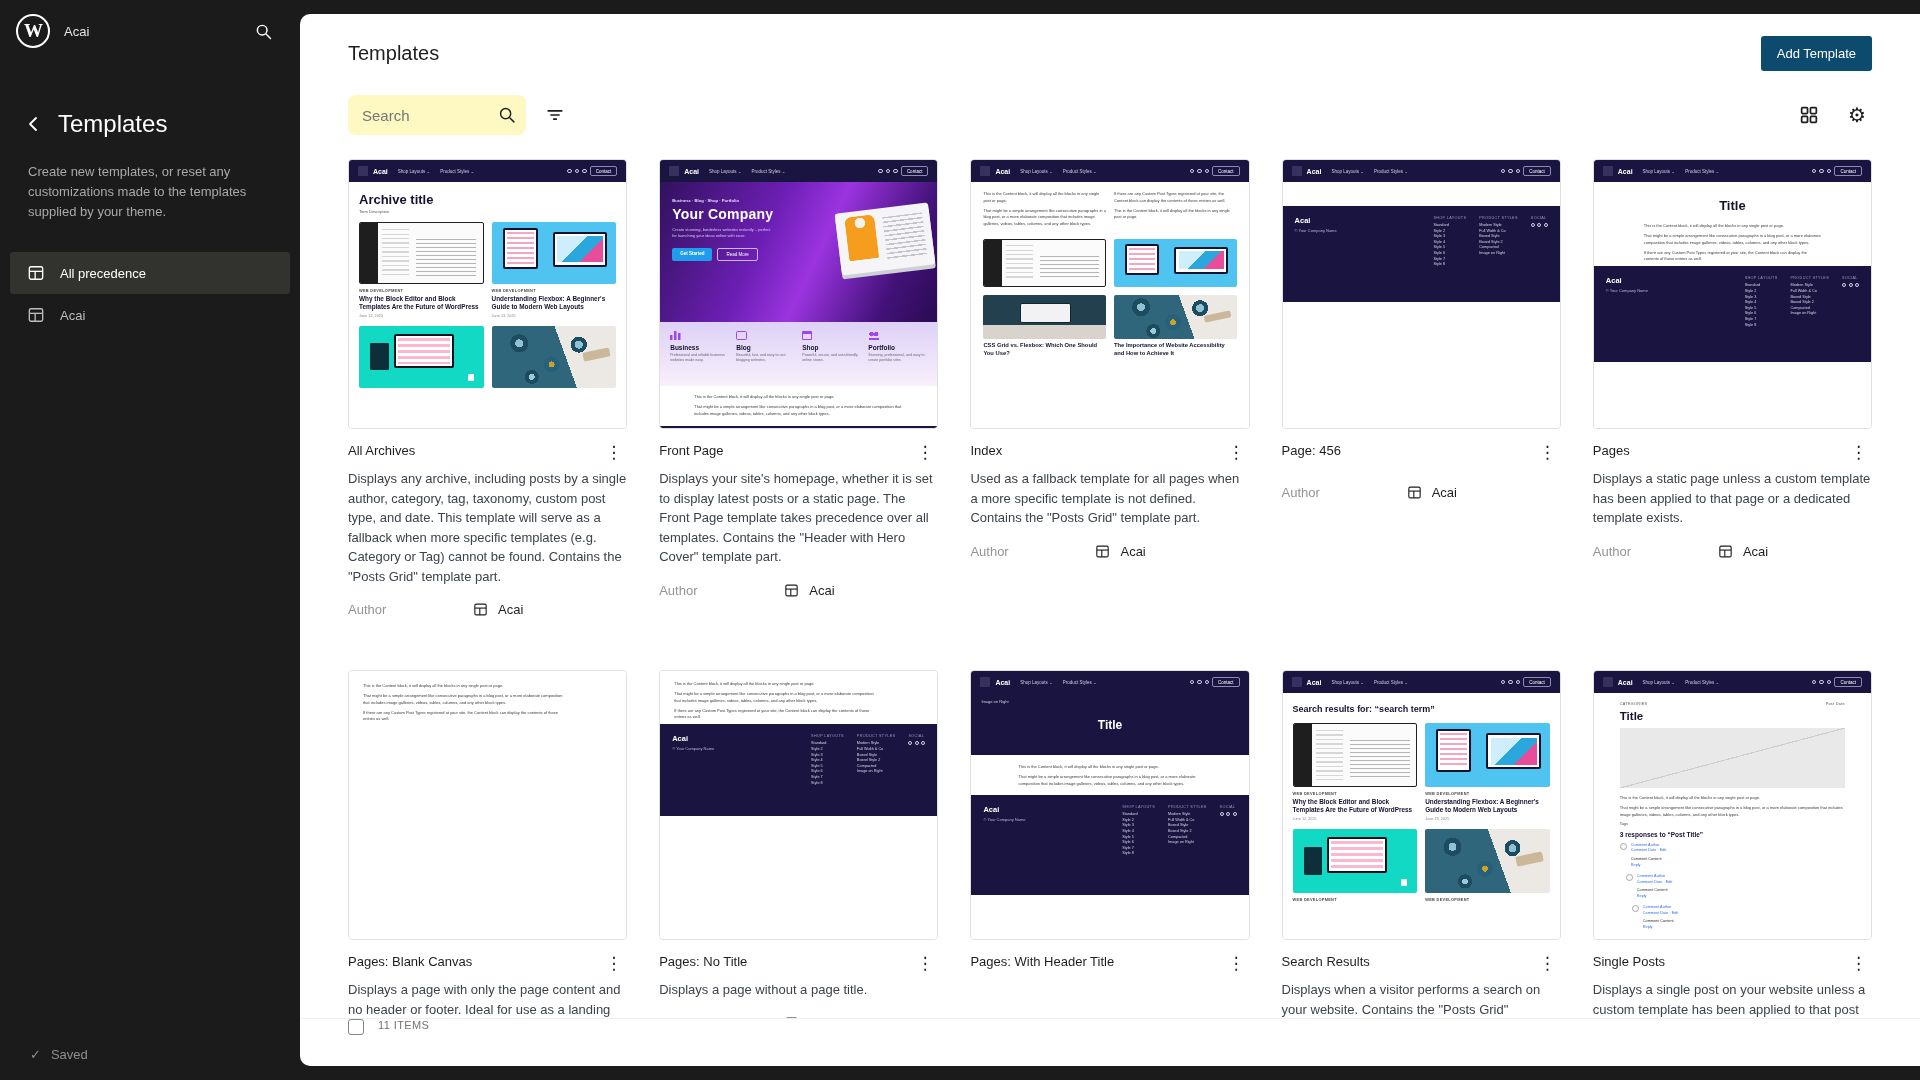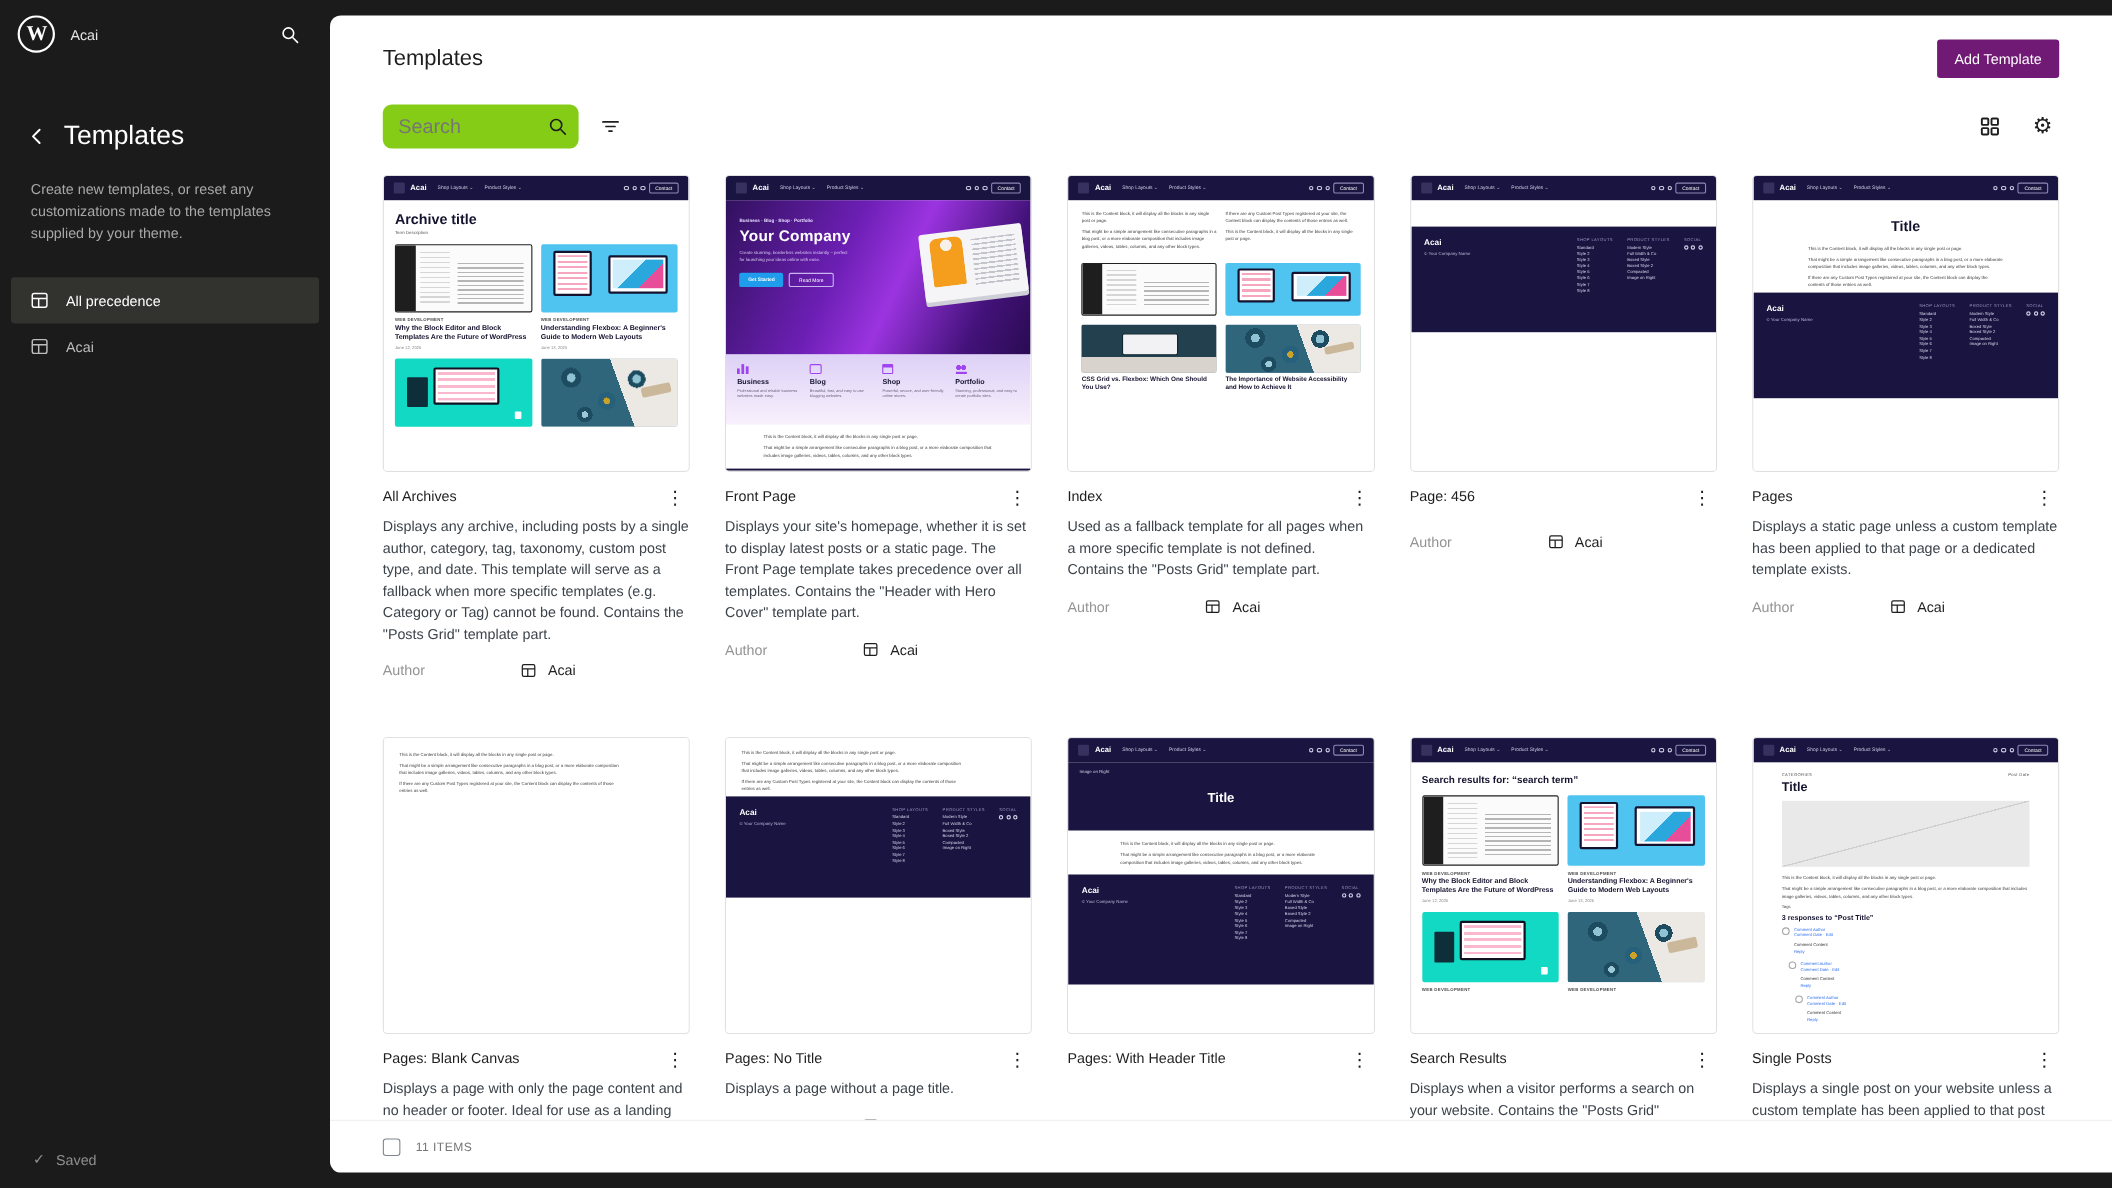--- a/index.html
+++ b/index.html
@@ -22,44 +22,44 @@
   .sb-items{margin:6px -18px 0}
   .sb-item{display:flex;align-items:center;gap:14px;height:42px;padding:0 16px;font-size:13px;color:#bdbdbd;border-radius:3px;cursor:pointer}
   .sb-item.selected{background:#32322f;color:#fff}
   .sb-item svg{width:20px;height:20px;flex:0 0 auto}
   .sb-saved{position:absolute;left:30px;bottom:18px;display:flex;align-items:center;gap:10px;font-size:13px;color:#8f8f8f}
 
   
   .main{flex:1;min-width:0;background:#fff;margin:14px 0;border-radius:10px 0 0 10px;display:flex;flex-direction:column;overflow:hidden}
   .main-header{display:flex;align-items:center;justify-content:space-between;padding:22px 48px 16px}
   .page-title{font-size:20px;font-weight:500;margin:0}
-  .add-btn{background:#701a75;color:#fff;border:none;border-radius:3px;padding:10px 16px;font-size:13px;cursor:pointer}
+  .add-btn{background:#0c4a6e;color:#fff;border:none;border-radius:3px;padding:10px 16px;font-size:13px;cursor:pointer}
   .toolbar{display:flex;align-items:center;gap:12px;padding:8px 48px 22px}
   .search-box{position:relative;width:178px}
-  .search-input{width:100%;height:40px;border:none;background:#84cc16;border-radius:8px;padding:0 36px 0 14px;font-size:18px;font-family:inherit;color:#1e1e1e}
+  .search-input{width:100%;height:40px;border:none;background:#fef9c3;border-radius:8px;padding:0 36px 0 14px;font-size:15px;font-family:inherit;color:#1e1e1e}
   .search-input::placeholder{color:#767676}
   .search-glyph{position:absolute;right:8px;top:9px;pointer-events:none}
   .icon-btn{background:none;border:none;padding:6px;cursor:pointer;display:flex;align-items:center}
   .view-controls{margin-left:auto;display:flex;gap:16px;align-items:center}
   .gear{font-size:20px;line-height:1;color:#1e1e1e}
 
   .grid-wrap{flex:1;overflow:hidden;padding:2px 48px 0}
   .cards-grid{display:grid;grid-template-columns:repeat(5,1fr);column-gap:32px;row-gap:52px}
   .card{display:flex;flex-direction:column;min-width:0}
   .thumb{position:relative;height:270px;border:1px solid #e0e0e0;border-radius:4px;overflow:hidden;background:#fff;cursor:pointer;flex:0 0 auto}
   .card-title-row{display:flex;align-items:flex-start;justify-content:space-between;margin:14px 0 7px}
   .card-title{font-size:13px;font-weight:400;margin:0;cursor:pointer}
   .kebab{font-size:17px;line-height:1;color:#1e1e1e;padding:1px 5px;cursor:pointer;user-select:none}
   .card-desc{font-size:13px;line-height:1.5;color:#3c434a;margin:0}
   .card-fields{display:grid;grid-template-columns:1fr 1.25fr;align-items:center;margin-top:15px;font-size:13px}
   .field-label{color:#949494}
   .field-value{display:flex;align-items:center;gap:9px;color:#1e1e1e}
   .field-value svg{width:17px;height:17px}
 
-  .list-footer{height:48px;border-top:1px solid #f0f0f0;display:flex;align-items:center;gap:14px;padding:0 48px}
+  .list-footer{height:48px;border-top:1px solid #f0f0f0;display:flex;gap:14px;padding:0 48px}
   .cb{width:16px;height:16px;border:1px solid #80868c;border-radius:3px;background:#fff;cursor:pointer}
   .count{font-size:11px;letter-spacing:.4px;color:#757575}
 
   
   .mini{position:absolute;inset:0;background:#fff;overflow:hidden}
   .mh{display:flex;align-items:center;gap:5px;height:22px;background:#191440;color:#fff;padding:0 9px}
   .mh .lg{width:10px;height:10px;background:#37315f;border-radius:1px}
   .mh b{font-size:7px}
   .mh .nv{font-size:4.5px;color:#cfcde4;margin-left:5px}
   .mh .rt{margin-left:auto;display:flex;align-items:center;gap:3px}

